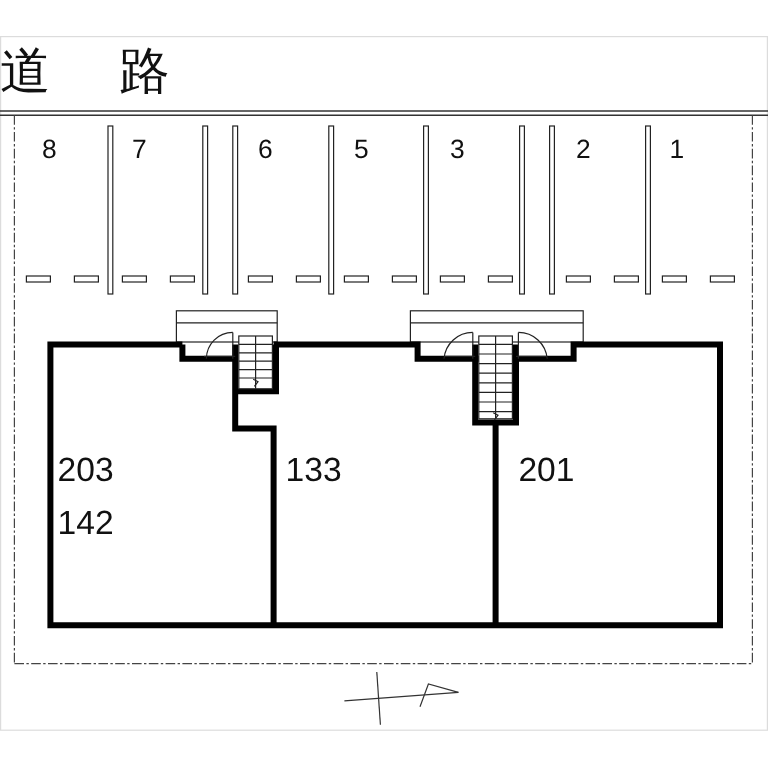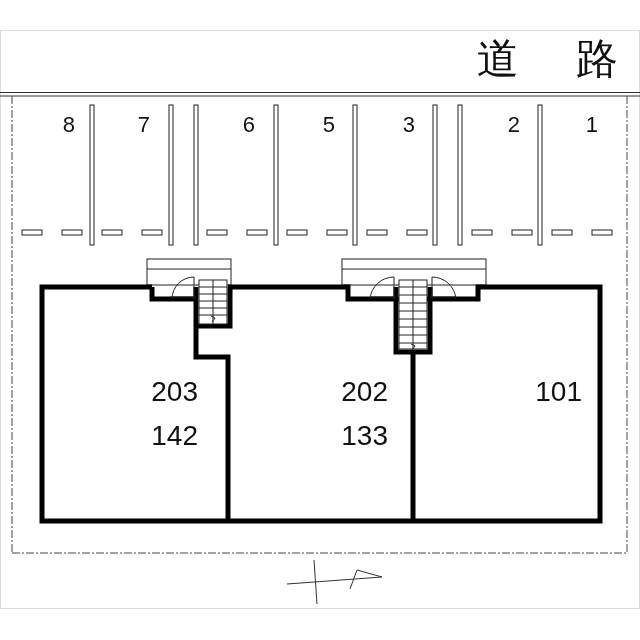--- a/index.html
+++ b/index.html
@@ -1,18 +1,18 @@
 <!DOCTYPE html>
 <html><head>
 <meta charset="utf-8">
 <style>
   html, body { margin: 0; padding: 0; background: #ffffff; }
   body { width: 640px; height: 640px; position: relative; overflow: hidden; font-family: "Liberation Sans", "DejaVu Sans", sans-serif; }
   svg { position: absolute; left: 0; top: 0; }
-  .lbl { position: absolute; color: #111; text-align: right; line-height: 1; }
+  .lbl { position: absolute; color: #111; text-align: left; line-height: 1; }
   .road-title { font-size: 42px; letter-spacing: 22px; top: 38px; left: 0; width: 640px; font-family: "DejaVu Sans", sans-serif; }
   .space-num { font-size: 22px; top: 114px; width: 40px; }
   .unit { font-size: 28px; width: 150px; line-height: 44px; }
 </style>
 </head>
 <body>
 
 <svg width="640" height="640" viewBox="0 0 640 640">
 
   <rect x="0.5" y="30.5" width="639" height="578" fill="none" stroke="#dcdcdc" stroke-width="1"></rect>
@@ -130,18 +130,17 @@
 <div class="lbl space-num" style="left:295px">5</div>
 <div class="lbl space-num" style="left:375px">3</div>
 <div class="lbl space-num" style="left:480px">2</div>
 <div class="lbl space-num" style="left:558px">1</div>
 
 <div class="lbl unit" style="left:48px; top:370px">
   <div>203</div>
   <div>142</div>
 </div>
 <div class="lbl unit" style="left:238px; top:370px">
-  <div>202</div>
   <div>133</div>
 </div>
 <div class="lbl unit" style="left:432px; top:370px">
-  <div>101</div>
+  <div>201</div>
 </div>
 
 </body></html>

